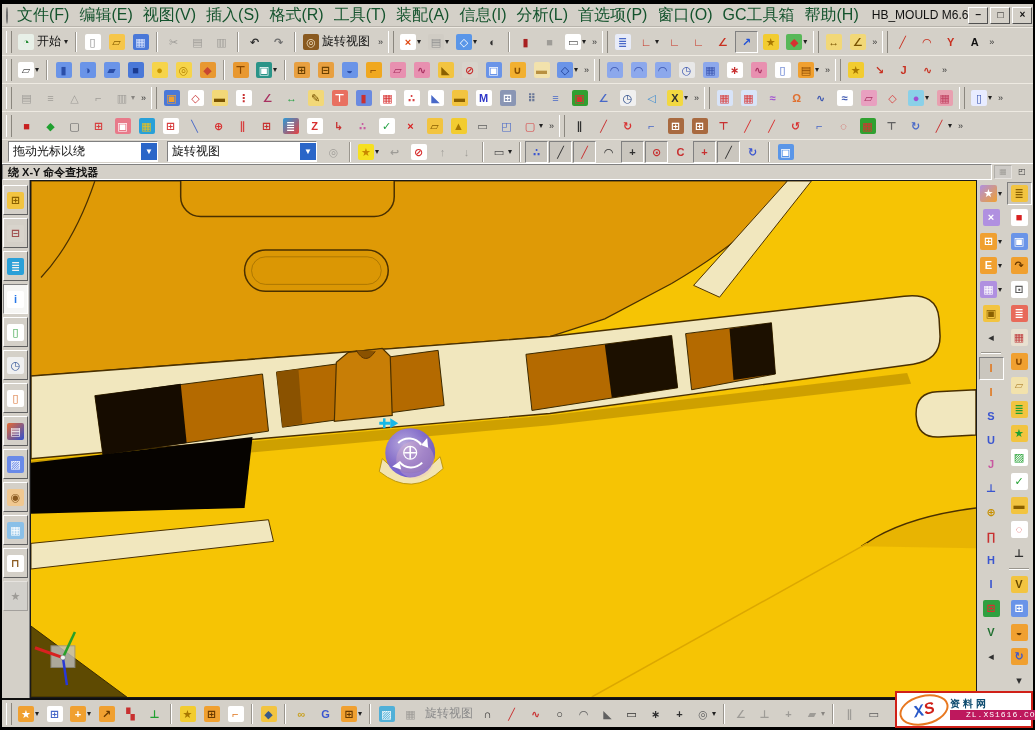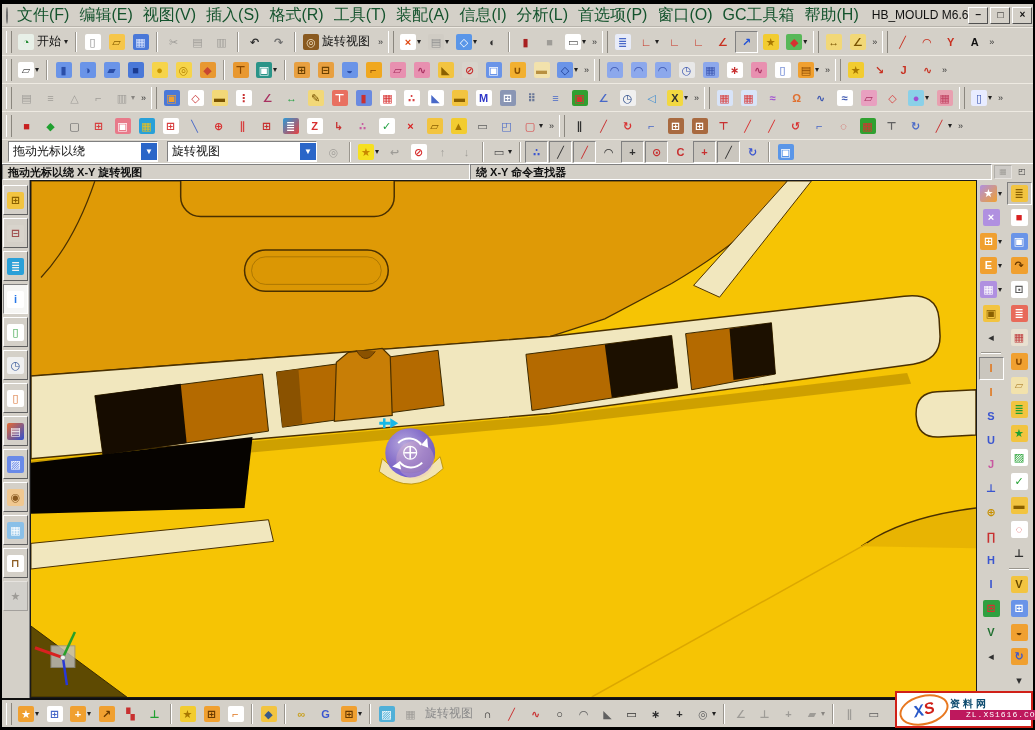--- a/index.html
+++ b/index.html
@@ -657,21 +657,20 @@
         <span class="tbtn">
           <span class="ic" style="background: transparent; color: rgb(58, 85, 208);">↻</span>
         </span>
         <div class="sep"></div>
         <span class="tbtn">
           <span class="ic" style="background: rgb(90, 150, 232); color: rgb(255, 255, 255);">▣</span>
         </span>
       </div>
 
     <div class="statusrow">
-      <div class="sfield" style="width:456px;flex-shrink:0;">拖动光标以绕 X-Y 旋转视图</div>
       <div class="sfield" style="flex:1;">绕 X-Y 命令查找器</div>
       <div class="dockbtns">
           <span class="tbtn pr dis">
             <span class="ic" style="background: transparent; color: rgb(85, 85, 85);">▦</span>
           </span>
           <span class="tbtn">
             <span class="ic" style="background: transparent; color: rgb(64, 64, 64);">◰</span>
           </span>
         </div>
     </div>

